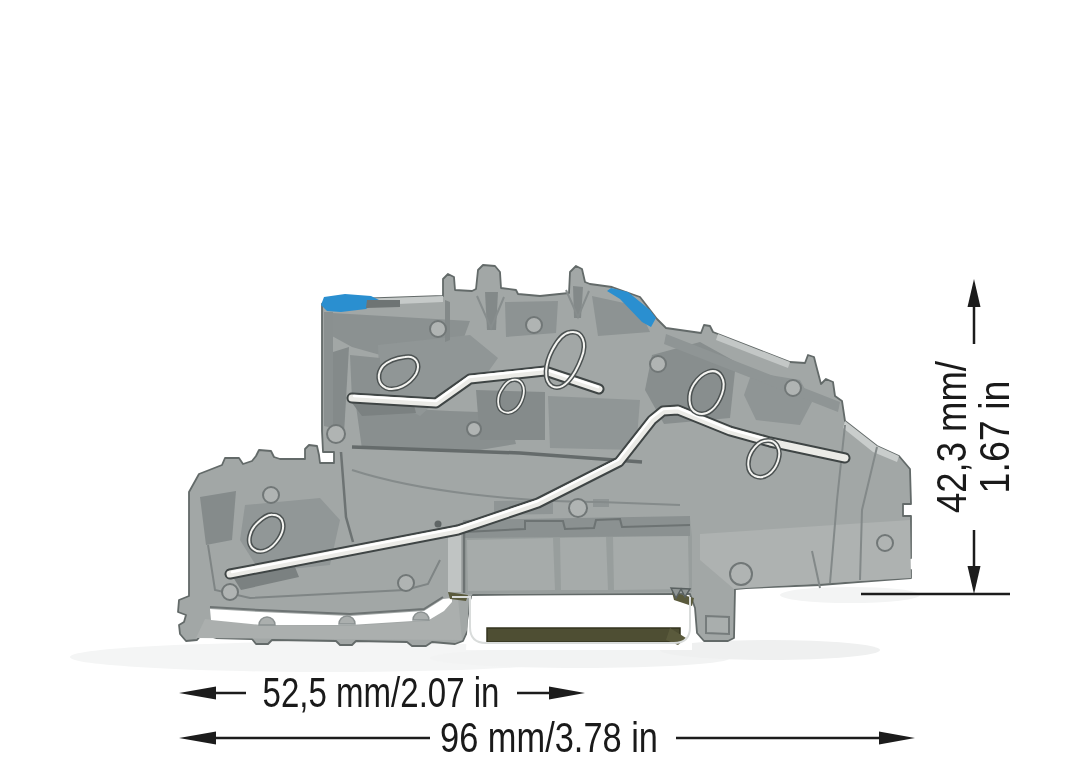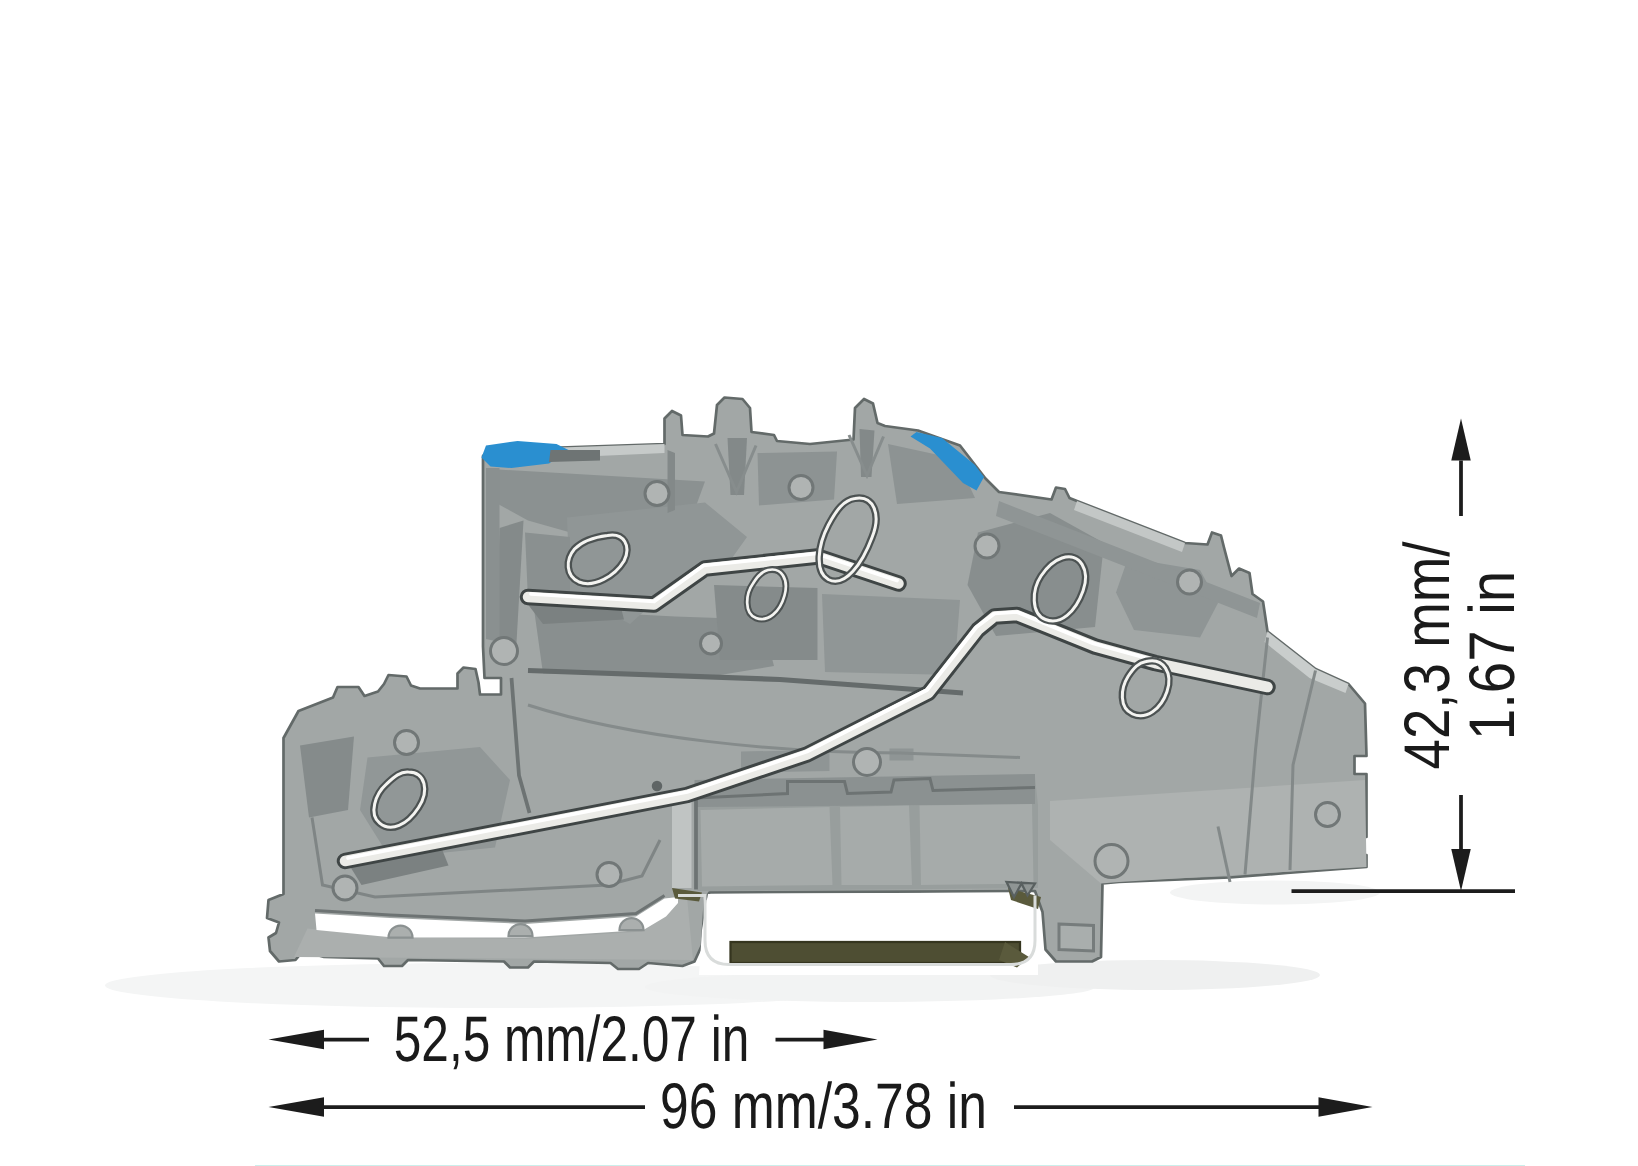--- a/index.html
+++ b/index.html
@@ -1,16 +1,16 @@
 <!DOCTYPE html>
 <html><head>
 <meta charset="utf-8">
 <style>
   html,body{margin:0;padding:0;background:#ffffff;}
-  .page{width:1092px;height:777px;position:relative;overflow:hidden;background:#14b8a6;}
+  .page{width:1092px;height:777px;position:relative;overflow:hidden;background:#c2410c;}
   svg{display:block;}
   text{font-family:"Liberation Sans", sans-serif;}
 </style>
 </head>
 <body>
 <div class="page">
 <svg width="1092" height="777" viewBox="0 0 1092 777">
 
 <rect x="0" y="0" width="1092" height="777" fill="#ffffff"></rect>
 

